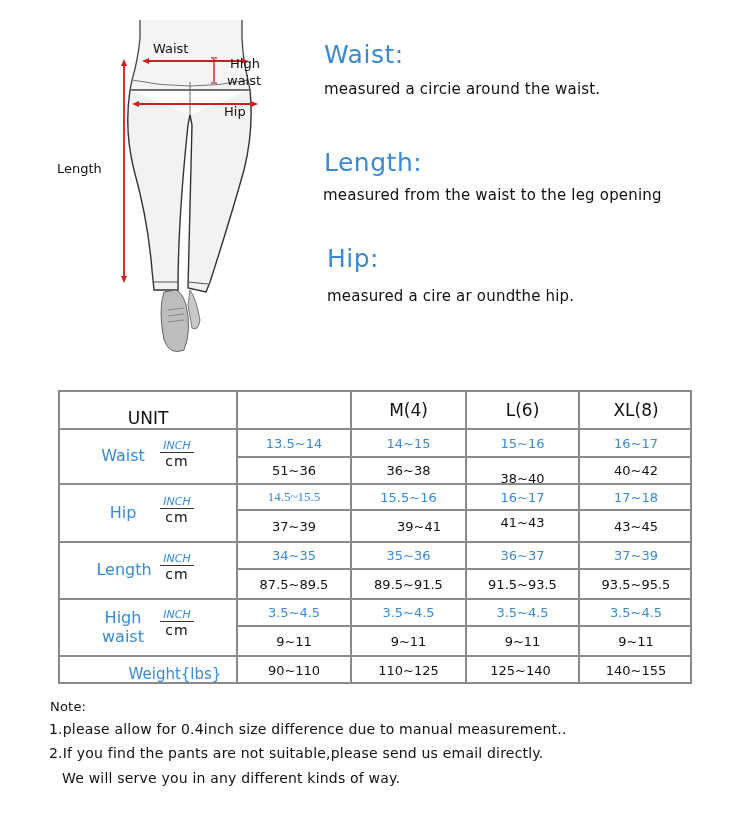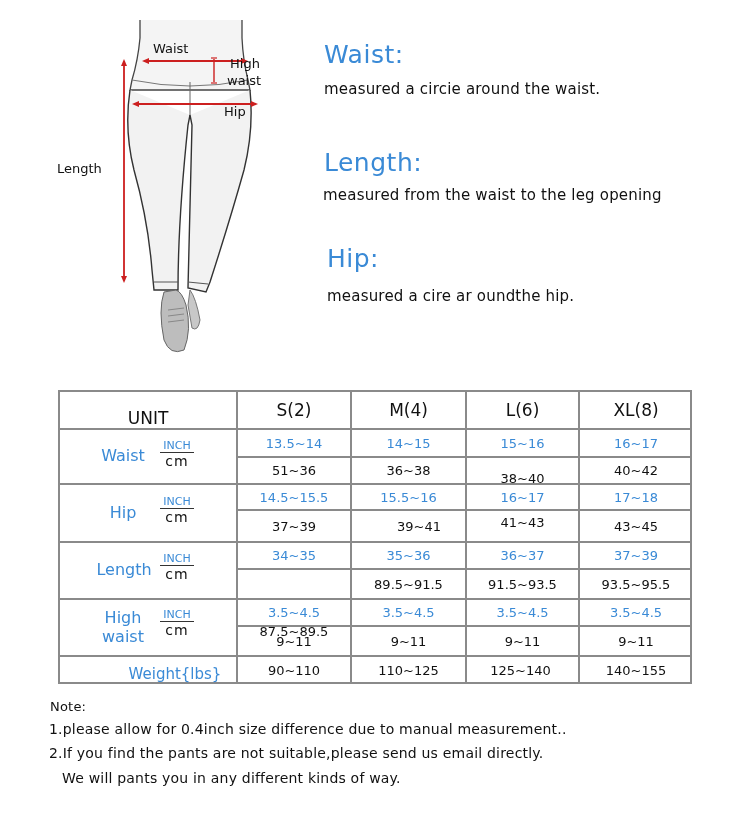--- a/index.html
+++ b/index.html
@@ -21,21 +21,21 @@
   .vline { position:absolute; top:0; bottom:0; width:2px; background:#8a8a8a; }
   .hline { position:absolute; height:2px; background:#8a8a8a; }
   .cell { position:absolute; display:flex; align-items:center; justify-content:center;
           font-size:13px; color:#111; white-space:nowrap; }
   .cell.inch { color:#3a8ad6; }
   .hdr { font-size:17px; color:#111; }
   .rowlabel { position:absolute; display:flex; align-items:center; justify-content:center;
               color:#3a8ad6; font-size:16px; line-height:1.15; text-align:center; }
   .unitfrac { position:absolute; width:34px; text-align:center; line-height:1; }
   .unitfrac .u-inch { font-size:11px; color:#3a8ad6; display:block; padding-bottom:1px;
-                      border-bottom:1.5px solid #333; }
+                      border-bottom:1.5px solid #333;font-style:italic; }
   .unitfrac .u-cm { font-size:14px; color:#111; display:block; letter-spacing:1px; margin-top:1px; }
 
   
   .note { position:absolute; font-size:14px; color:#111; line-height:1; letter-spacing:0.2px; }
 </style>
 </head>
 <body>
 
 <div id="figure" class="abs">
   <svg width="260" height="345" viewBox="0 0 260 345" style="position:absolute;left:0;top:0;">
@@ -101,21 +101,20 @@
   <div class="hline" style="left:0;right:0;top:149px;"></div>
   <div class="hline" style="left:0;right:0;top:206px;"></div>
   <div class="hline" style="left:0;right:0;top:263px;"></div>
 
   <div class="hline" style="left:176px;right:0;top:64px;"></div>
   <div class="hline" style="left:176px;right:0;top:117px;"></div>
   <div class="hline" style="left:176px;right:0;top:176px;"></div>
   <div class="hline" style="left:176px;right:0;top:233px;"></div>
 
   <div class="cell hdr" style="left:0;width:176px;top:8px;height:36px;">UNIT</div>
-  <div class="cell hdr" style="left:178px;width:112px;top:0;height:36px;">S(2)</div>
   <div class="cell hdr" style="left:292px;width:113px;top:0;height:36px;">M(4)</div>
   <div class="cell hdr" style="left:407px;width:111px;top:0;height:36px;">L(6)</div>
   <div class="cell hdr" style="left:520px;width:112px;top:0;height:36px;">XL(8)</div>
 
   <div class="rowlabel" style="left:28px;width:70px;top:38px;height:53px;">Waist</div>
   <div class="unitfrac" style="left:100px;top:48px;">
     <span class="u-inch">INCH</span>
     <span class="u-cm">cm</span>
   </div>
   <div class="cell inch" style="left:178px;width:112px;top:38px;height:26px;">13.5~14</div>
@@ -125,39 +124,39 @@
   <div class="cell" style="left:178px;width:112px;top:66px;height:25px;">51~36</div>
   <div class="cell" style="left:292px;width:113px;top:66px;height:25px;">36~38</div>
   <div class="cell" style="left:407px;width:111px;top:74px;height:25px;">38~40</div>
   <div class="cell" style="left:520px;width:112px;top:66px;height:25px;">40~42</div>
 
   <div class="rowlabel" style="left:28px;width:70px;top:93px;height:56px;">Hip</div>
   <div class="unitfrac" style="left:100px;top:104px;">
     <span class="u-inch">INCH</span>
     <span class="u-cm">cm</span>
   </div>
-  <div class="cell inch" style="left:178px;width:112px;top:93px;height:24px;">14.5~15.5</div>
+  <div class="cell inch" style="left:178px;width:112px;top:93px;height:24px;font-family:Liberation Serif, serif;">14.5~15.5</div>
   <div class="cell inch" style="left:292px;width:113px;top:93px;height:24px;">15.5~16</div>
   <div class="cell inch" style="left:407px;width:111px;top:93px;height:24px;">16~17</div>
   <div class="cell inch" style="left:520px;width:112px;top:93px;height:24px;">17~18</div>
   <div class="cell" style="left:178px;width:112px;top:119px;height:30px;">37~39</div>
   <div class="cell" style="left:292px;width:134px;top:119px;height:30px;">39~41</div>
   <div class="cell" style="left:407px;width:111px;top:119px;height:22px;">41~43</div>
   <div class="cell" style="left:520px;width:112px;top:119px;height:30px;">43~45</div>
 
   <div class="rowlabel" style="left:26px;width:76px;top:151px;height:55px;">Length</div>
   <div class="unitfrac" style="left:100px;top:161px;">
     <span class="u-inch">INCH</span>
     <span class="u-cm">cm</span>
   </div>
   <div class="cell inch" style="left:178px;width:112px;top:151px;height:25px;">34~35</div>
   <div class="cell inch" style="left:292px;width:113px;top:151px;height:25px;">35~36</div>
   <div class="cell inch" style="left:407px;width:111px;top:151px;height:25px;">36~37</div>
   <div class="cell inch" style="left:520px;width:112px;top:151px;height:25px;">37~39</div>
-  <div class="cell" style="left:178px;width:112px;top:178px;height:28px;margin-top:47px;">87.5~89.5</div>
+  <div class="cell" style="left:178px;width:112px;top:178px;height:28px;">87.5~89.5</div>
   <div class="cell" style="left:292px;width:113px;top:178px;height:28px;">89.5~91.5</div>
   <div class="cell" style="left:407px;width:111px;top:178px;height:28px;">91.5~93.5</div>
   <div class="cell" style="left:520px;width:112px;top:178px;height:28px;">93.5~95.5</div>
 
   <div class="rowlabel" style="left:28px;width:70px;top:208px;height:55px;flex-direction:column;">
     <span>High</span>
     <span>waist</span>
   </div>
   <div class="unitfrac" style="left:100px;top:217px;">
     <span class="u-inch">INCH</span>
@@ -175,13 +174,13 @@
   <div class="rowlabel" style="left:0;width:176px;top:265px;height:35px;font-size:15px;margin-left:27px;">Weight{lbs}</div>
   <div class="cell" style="left:178px;width:112px;top:265px;height:27px;">90~110</div>
   <div class="cell" style="left:292px;width:113px;top:265px;height:27px;">110~125</div>
   <div class="cell" style="left:407px;width:107px;top:265px;height:27px;">125~140</div>
   <div class="cell" style="left:520px;width:112px;top:265px;height:27px;">140~155</div>
 </div>
 
 <div class="note" style="left:50px;top:700px;font-size:13px;">Note:</div>
 <div class="note" style="left:49px;top:722px;">1.please allow for 0.4inch size difference due to manual measurement..</div>
 <div class="note" style="left:49px;top:746px;">2.If you find the pants are not suitable,please send us email directly.</div>
-<div class="note" style="left:62px;top:771px;">We will pants you in any different kinds of way.</div>
+<div class="note" style="left:62px;top:771px;">We will serve you in any different kinds of way.</div>
 
 </body></html>

